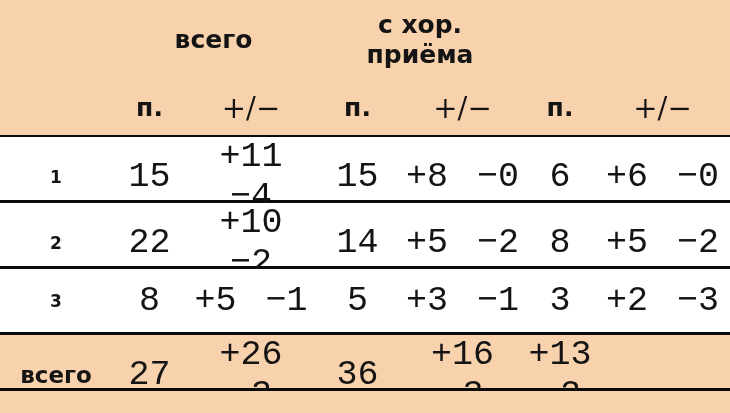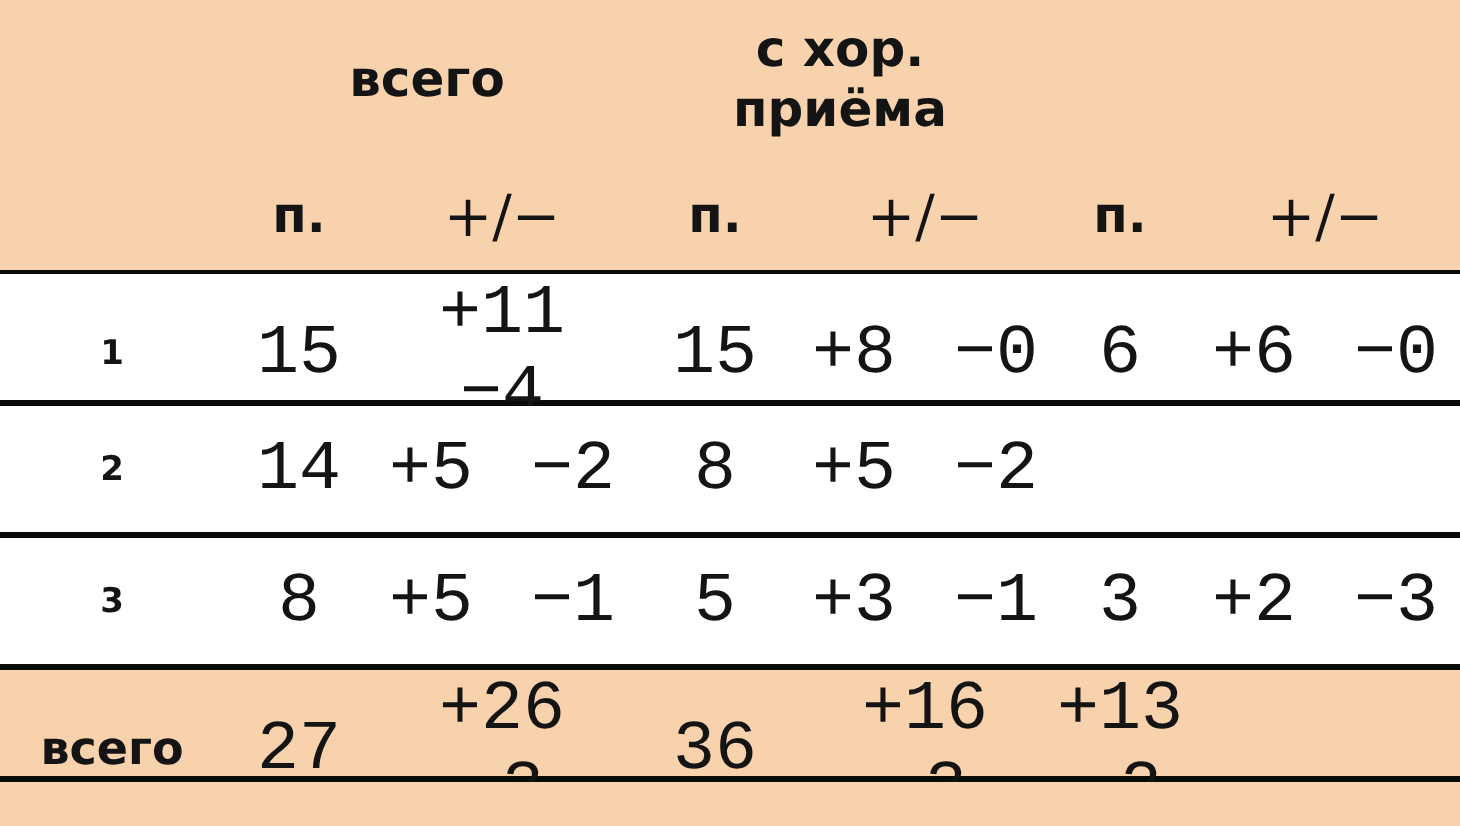--- a/index.html
+++ b/index.html
@@ -123,20 +123,22 @@
     <div class="num">15</div>
     <div class="num pm">+11 −4</div>
     <div class="num">15</div>
     <div class="num pm">+8 −0</div>
     <div class="num">6</div>
     <div class="num pm">+6 −0</div>
   </div>
 
   <div class="data-row">
     <div class="row-label">2</div>
+    <div class="num">22</div>
+    <div class="num pm">+10 −2</div>
     <div class="num">14</div>
     <div class="num pm">+5 −2</div>
     <div class="num">8</div>
     <div class="num pm">+5 −2</div>
   </div>
 
   <div class="data-row">
     <div class="row-label">3</div>
     <div class="num">8</div>
     <div class="num pm">+5 −1</div>

